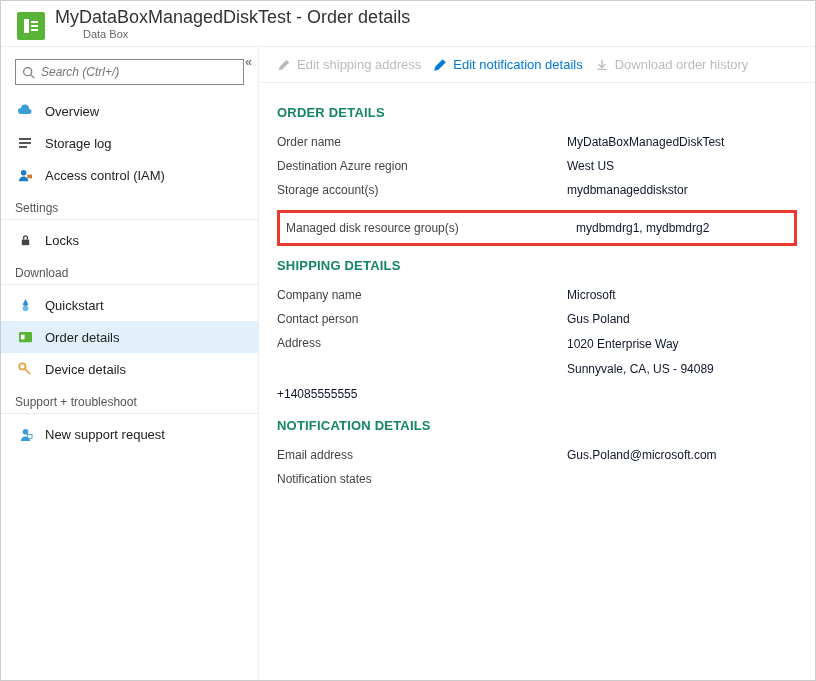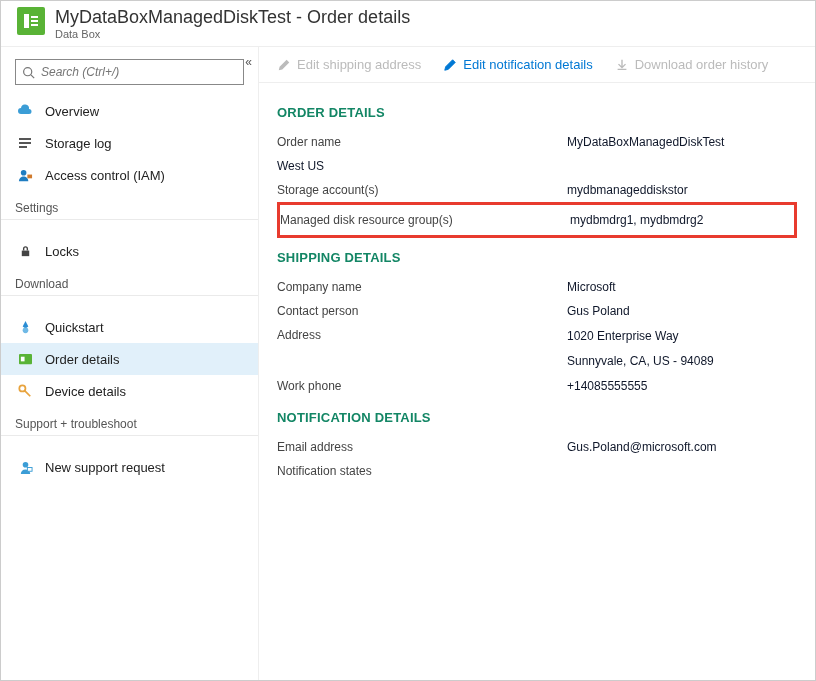--- a/index.html
+++ b/index.html
@@ -8,33 +8,33 @@
     font-size: 13px;
     color: #323130;
     background: #fff;
     width: 816px;
     height: 681px;
     overflow: hidden;
     border: 1px solid #ccc;
   }
   .header {
     display: flex;
-    align-items: flex-start;
+    align-items: flex-end;
     padding: 6px 10px 6px 16px;
     border-bottom: 1px solid #eee;
   }
   .header-icon {
     width: 28px; height: 28px;
     background: #59b336;
     border-radius: 2px;
     display: flex; align-items: center; justify-content: center;
     margin-right: 10px;
   }
   .header-title { font-size: 18px; font-weight: 400; color: #333; }
-  .header-sub { font-size: 11px; color: #666; }
+  .header-sub { font-size: 11px; color: #666; margin-left: 28px; }
   .layout { display: flex; height: calc(100% - 44px); }
   .sidebar {
     width: 258px;
     border-right: 1px solid #eee;
     padding-top: 8px;
     position: relative;
   }
   .collapse-caret {
     position: absolute;
     top: 8px; right: 6px;
@@ -74,27 +74,27 @@
     margin-right: 12px;
     display: inline-flex; align-items: center; justify-content: center;
     font-size: 14px;
   }
   .nav-label { color: #222; }
   .nav-group {
     padding: 10px 14px 4px 14px;
     font-size: 12px;
     color: #555;
     border-bottom: 1px solid #eaeaea;
-    margin-bottom: 15px;
+    margin-bottom: 4px;
   }
   .main { flex: 1; overflow-y: auto; }
   .toolbar {
     display: flex;
     align-items: center;
-    gap: 22px;
+    gap: 12px;
     padding: 10px 18px;
     border-bottom: 1px solid #eee;
     color: #888;
     font-size: 13px;
   }
   .toolbar .tb { display: flex; align-items: center; gap: 6px; cursor: pointer; }
   .toolbar .tb.enabled { color: #0078d4; }
   .toolbar .tb.enabled svg path, .toolbar .tb.enabled svg polyline { stroke: #0078d4; fill: #0078d4; }
   .toolbar .tb.disabled { color: #bbb; }
   .content { padding: 10px 18px 20px 18px; }
@@ -107,22 +107,22 @@
   }
   .kv-row {
     display: flex;
     padding: 5px 0;
     font-size: 12px;
   }
   .kv-key { width: 290px; color: #444; }
   .kv-val { color: #0f172a; }
   .highlight-box {
     border: 3px solid #e83b2e;
-    padding: 4px 0;
-    margin-top: 0;
+    padding: 4px 6px;
+    margin-top: 8px;
   }
   .highlight-box .kv-row { padding: 4px 0; }
   .multi-line div { padding: 1px 0; }
 </style>
 </head>
 <body>
 
 <div class="header">
   <div class="header-icon">
     <svg width="18" height="18" viewBox="0 0 18 18">
@@ -253,20 +253,21 @@
       </div>
     </div>
 
     <div class="content">
       <div class="section-title">ORDER DETAILS</div>
       <div class="kv-row">
           <div class="kv-key">Order name</div>
           <div class="kv-val">MyDataBoxManagedDiskTest</div>
         </div>
       <div class="kv-row">
+          <div class="kv-key">Destination Azure region</div>
           <div class="kv-val">West US</div>
         </div>
       <div class="kv-row">
           <div class="kv-key">Storage account(s)</div>
           <div class="kv-val">mydbmanageddiskstor</div>
         </div>
       <div class="highlight-box">
         <div class="kv-row">
             <div class="kv-key">Managed disk resource group(s)</div>
             <div class="kv-val">mydbmdrg1, mydbmdrg2</div>
@@ -283,21 +284,20 @@
           <div class="kv-val">Gus Poland</div>
         </div>
       <div class="kv-row">
           <div class="kv-key">Address</div>
         <div class="kv-val multi-line">
           <div>1020 Enterprise Way</div>
           <div style="padding-top:10px">Sunnyvale, CA, US - 94089</div>
         </div>
       </div>
       <div class="kv-row">
-          <div class="kv-key">Work phone</div>
           <div class="kv-val">+14085555555</div>
         </div>
 
       <div class="section-title">NOTIFICATION DETAILS</div>
       <div class="kv-row">
           <div class="kv-key">Email address</div>
           <div class="kv-val">Gus.Poland@microsoft.com</div>
         </div>
       <div class="kv-row">
           <div class="kv-key">Notification states</div>

